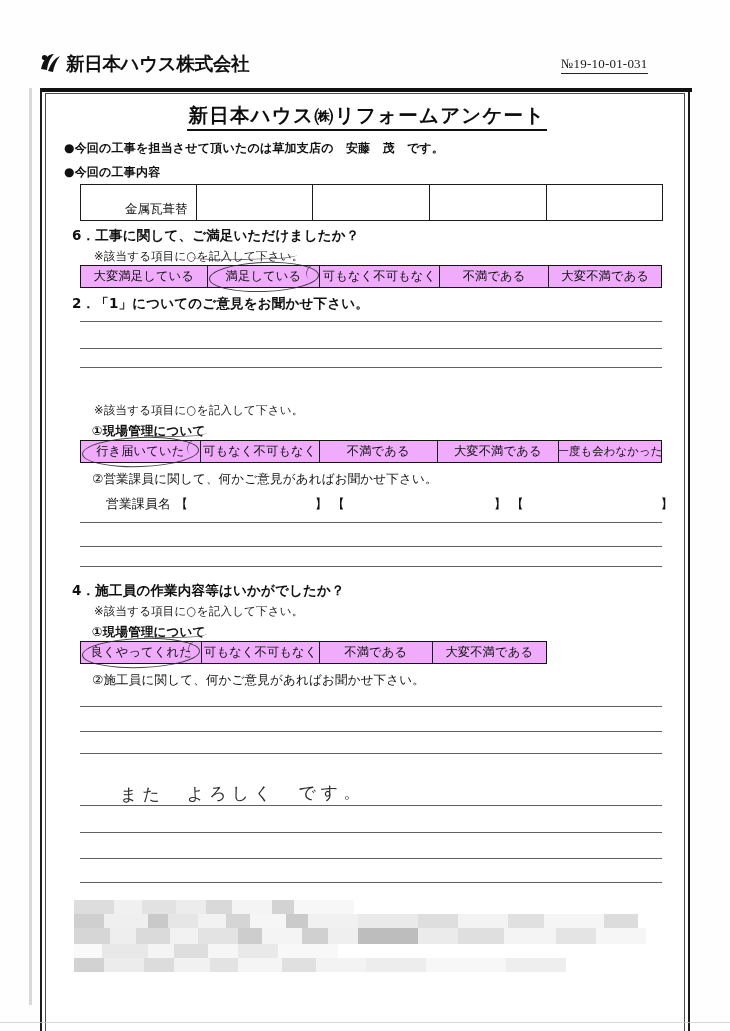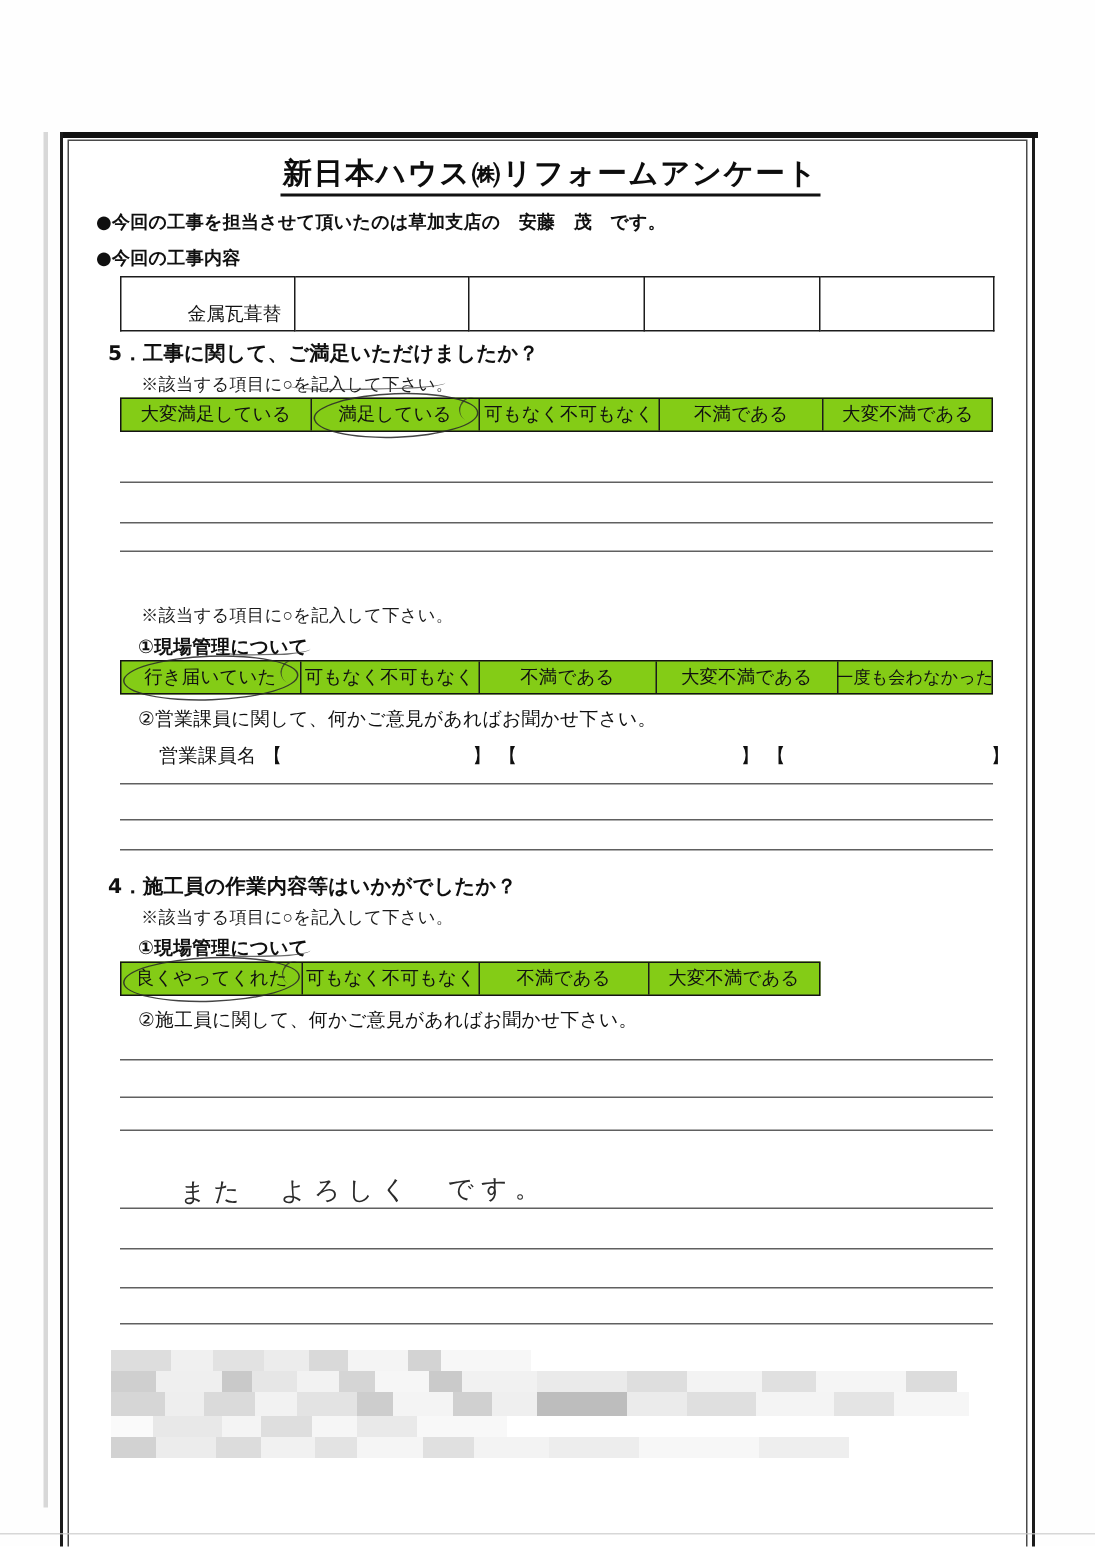--- a/index.html
+++ b/index.html
@@ -93,21 +93,21 @@
     letter-spacing: 1.2px;
     font-family: "DejaVu Sans", "Liberation Sans", sans-serif;
   }
   .title span {
     border-bottom: 2px solid #111;
     padding: 0 2px 2px 2px;
   }
 
   .q { font-size: 13.5px; font-weight: bold; letter-spacing: 0.2px; }
   .bullet { font-size: 12px; font-weight: bold; letter-spacing: 0.2px; }
-  .note { font-size: 11.5px; letter-spacing: 0.2px; color: #1a1a1a; font-family: Liberation Mono, monospace; }
+  .note { font-size: 11.5px; letter-spacing: 0.2px; color: #1a1a1a; }
   .sub  { font-size: 12.5px; font-weight: bold; letter-spacing: 0.2px; }
   .small{ font-size: 12.5px; letter-spacing: 0.2px; }
 
   
   .work-table {
     position: absolute;
     border-collapse: collapse;
     table-layout: fixed;
   }
   .work-table td {
@@ -119,21 +119,21 @@
     color: #111;
     font-family: "DejaVu Sans", "Liberation Sans", sans-serif;
   }
 
   
   .opts {
     position: absolute;
     display: flex;
     border: 1.6px solid #141414;
     height: 23px;
-    background: #84cc16;
+    background: #f0abfc;
   }
   .opt {
     display: flex;
     align-items: center;
     justify-content: center;
     font-size: 12.3px;
     color: #111;
     border-right: 1.2px solid #1c1c1c;
     position: relative;
     letter-spacing: 0.1px;
@@ -220,20 +220,31 @@
     left: 29px; top: 88px;
     width: 3px; height: 917px;
     background: #d8d8d8;
   }
 </style>
 </head>
 <body>
 
 <div id="page">
 
+  <div class="hdr">
+    <div class="logo-mark">
+      <svg viewBox="0 0 26 26" width="26" height="26" aria-hidden="true">
+        <path d="M4 19 C6 10, 11 4, 17 4 C13 8, 11 13, 10 20 Z" fill="#111"></path>
+        <path d="M11 21 C14 13, 18 8, 23 6 C19 11, 17 16, 16 22 Z" fill="#111"></path>
+        <circle cx="7.5" cy="7.5" r="2.6" fill="#111"></circle>
+      </svg>
+    </div>
+    <div class="company-name">新日本ハウス株式会社</div>
+    <div class="doc-no">№19-10-01-031</div>
+  </div>
 
   <div class="sheet">
     <div class="sheet-top-thick"></div>
     <div class="sheet-inner"></div>
 
     <div class="title">
       <span>新日本ハウス㈱リフォームアンケート</span>
     </div>
 
     <div class="t bullet" style="left:22px; top:50px;">●今回の工事を担当させて頂いたのは草加支店の　安藤　茂　です。</div>
@@ -245,21 +256,21 @@
           <tr>
         <td style="width:116px;padding-left:44px;">金属瓦葺替</td>
         <td style="width:116px;"></td>
         <td style="width:117px;"></td>
         <td style="width:117px;"></td>
         <td style="width:116px;"></td>
       </tr>
     </tbody>
       </table>
 
-    <div class="t q" style="left:30px; top:137px;">5．工事に関して、ご満足いただけましたか？</div>
+    <div class="t q" style="left:30px; top:137px;">6．工事に関して、ご満足いただけましたか？</div>
     <div class="t note" style="left:52px; top:159px;">※該当する項目に○を記入して下さい。</div>
     <div class="hand-strike" style="left:150px; top:160px; width:105px;"></div>
 
     <div class="opts" style="left:38px; top:175px; width:582px;">
       <div class="opt" style="width:127px;">
         <span>大変満足している</span>
       </div>
       <div class="opt" style="width:113px;">
         <span>満足している</span>
         <span class="circle-mark"></span>
@@ -269,20 +280,21 @@
         <span>可もなく不可もなく</span>
       </div>
       <div class="opt" style="width:110px;">
         <span>不満である</span>
       </div>
       <div class="opt" style="width:112px;">
         <span>大変不満である</span>
       </div>
     </div>
 
+    <div class="t q" style="left:30px; top:205px;">2．「1」についてのご意見をお聞かせ下さい。</div>
     <div class="rule" style="left:38px; top:231px; width:582px;"></div>
     <div class="rule" style="left:38px; top:258px; width:582px;"></div>
     <div class="rule" style="left:38px; top:277px; width:582px;"></div>
 
     <div class="t note" style="left:52px; top:313px;">※該当する項目に○を記入して下さい。</div>
     <div class="t sub" style="left:50px; top:333px;">①現場管理について</div>
     <div class="hand-strike" style="left:103px; top:337px; width:62px;"></div>
 
     <div class="opts" style="left:38px; top:350px; width:582px;">
       <div class="opt" style="width:120px;">

